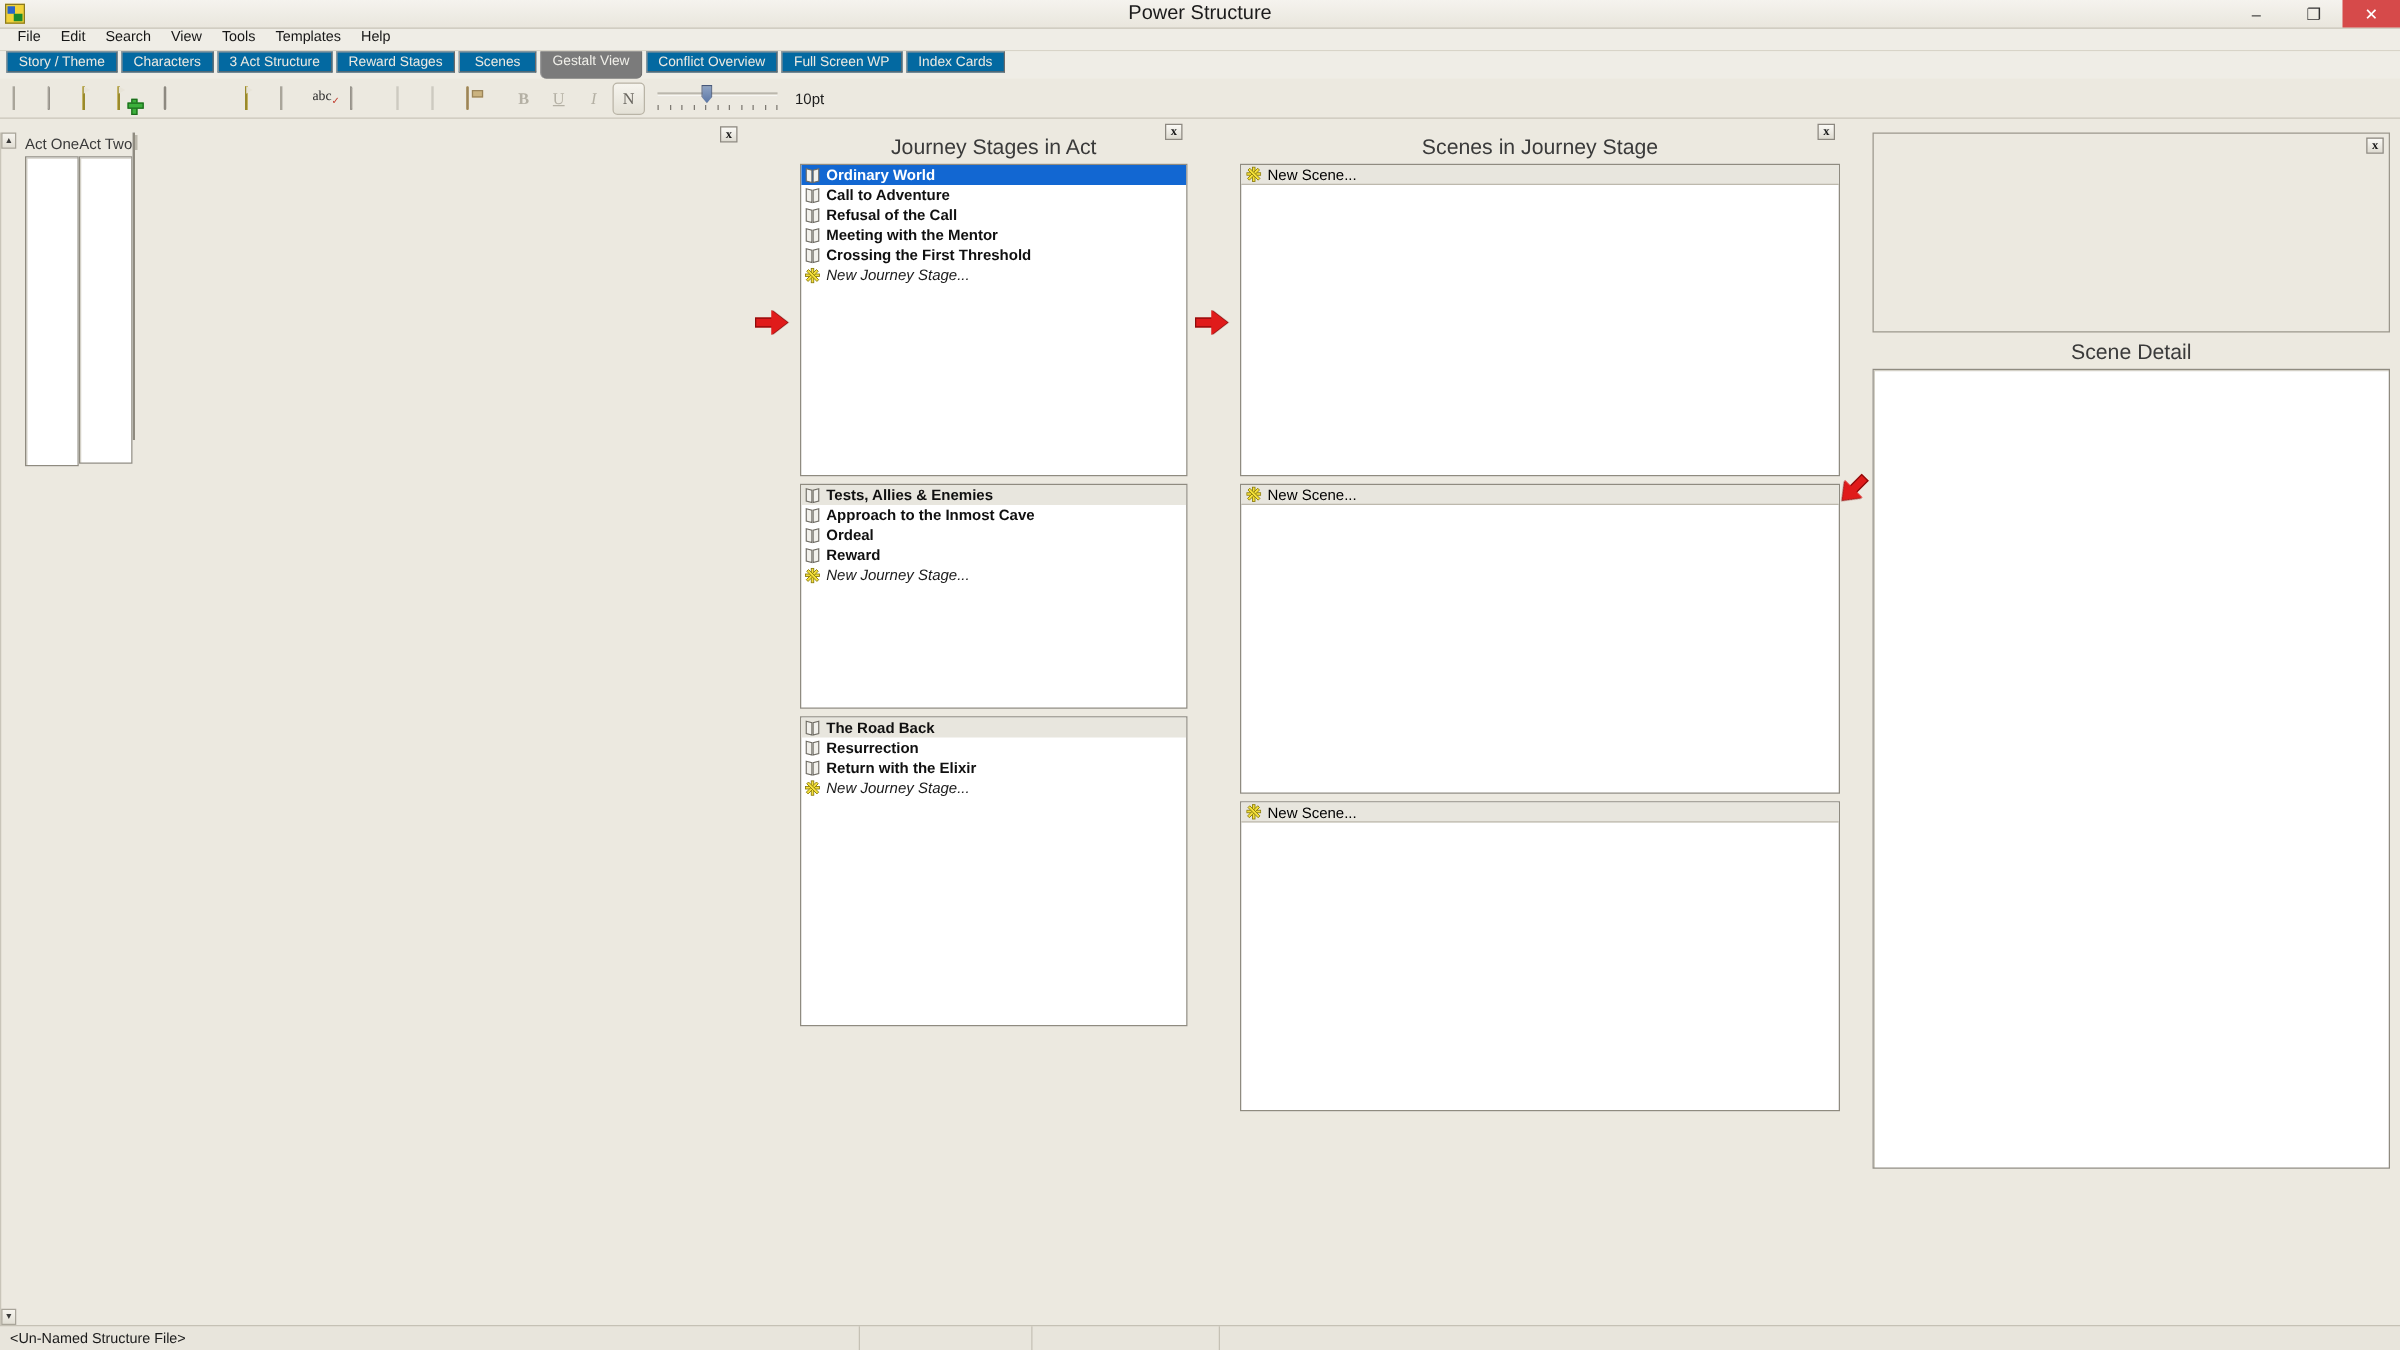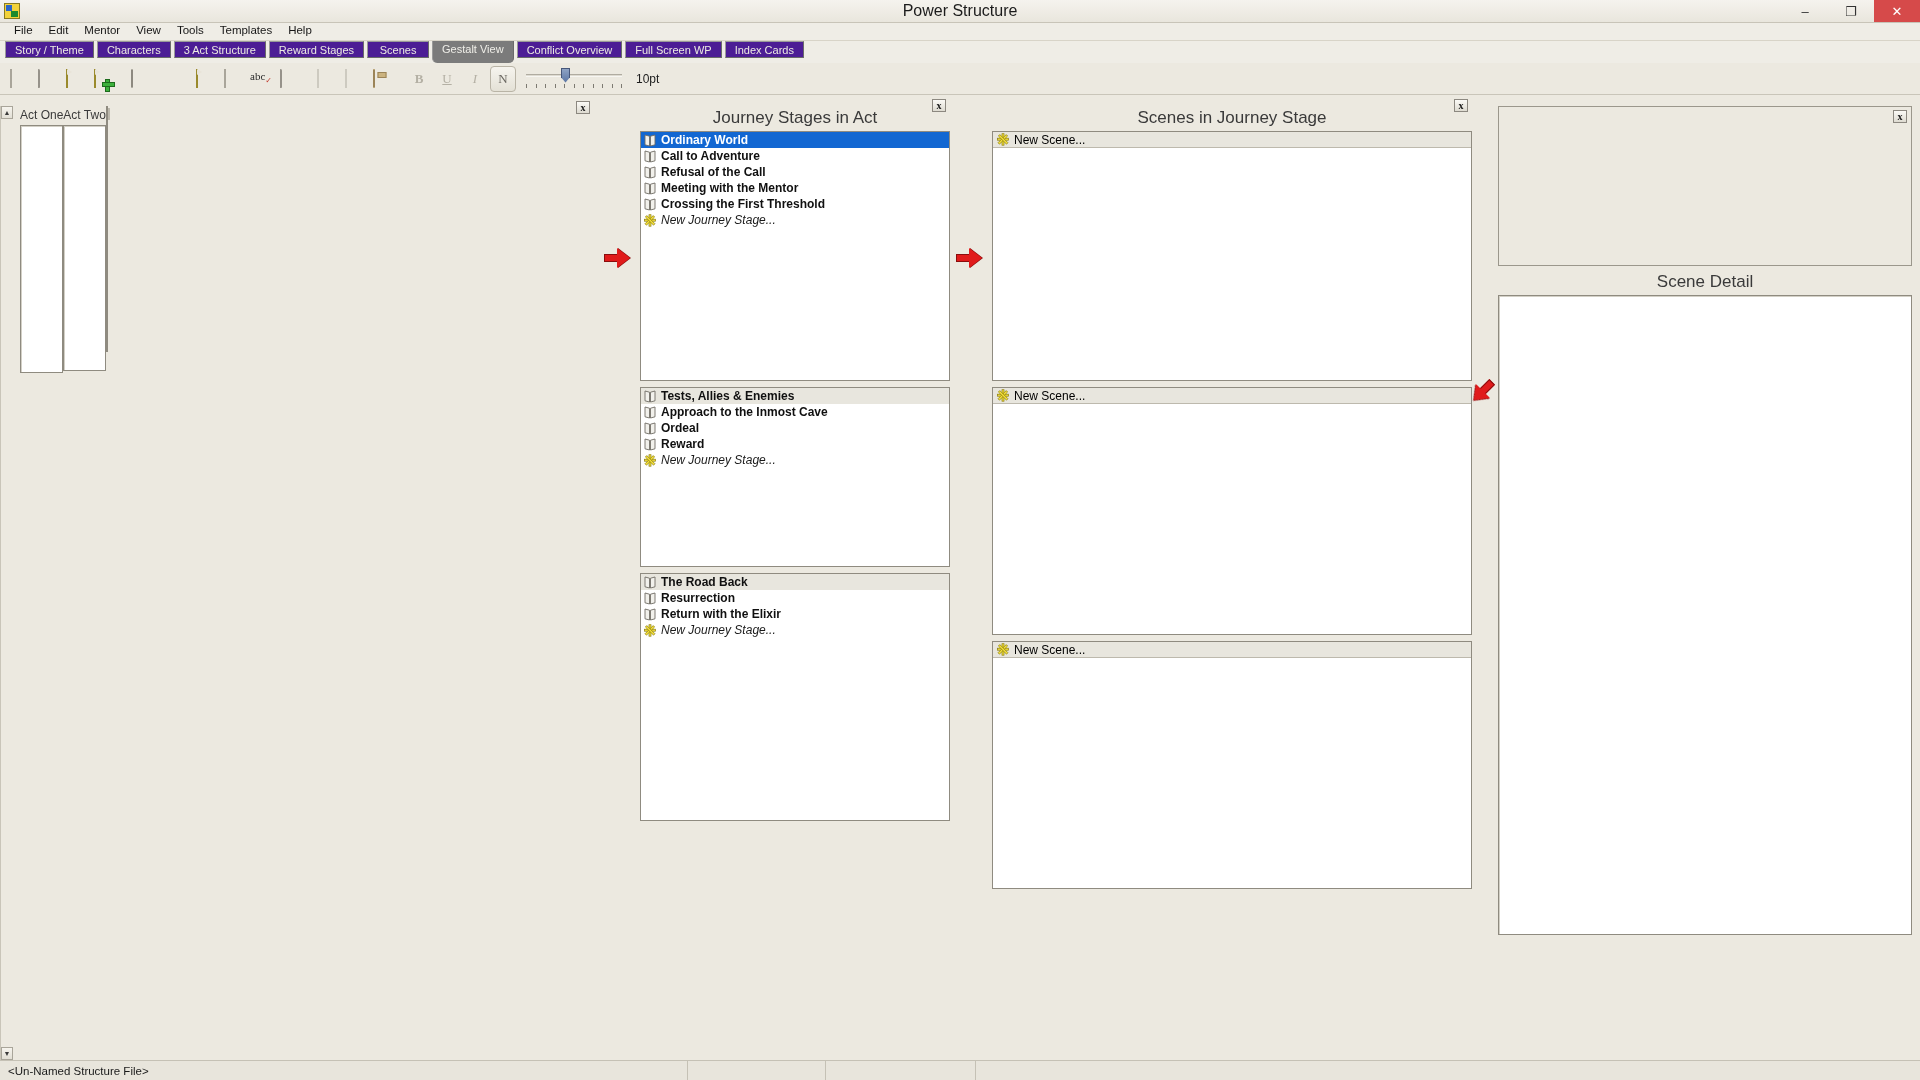--- a/index.html
+++ b/index.html
@@ -58,21 +58,21 @@
   }
 
   
   .tabwrap { position: relative; height: 22px; background: #efede6; }
   .tabbar {
     display: flex; align-items: flex-start;
     height: 18px; padding-left: 5px; gap: 3px;
   }
   .tab {
     height: 17px; min-width: 62px;
-    background: #4c1d95;
+    background: #0369a1;
     border: 1px solid #6a6a6a;
     border-top-color: #9a9a9a; border-left-color: #9a9a9a;
     color: #eceae2; font-size: 11px;
     display: flex; align-items: center; justify-content: center;
     padding: 0 9px; white-space: nowrap;
   }
   .tab.active {
     background: #7b7b7b;
     border-bottom: none;
     height: 22px; align-items: flex-start; padding-top: 2px;
@@ -327,21 +327,21 @@
     </div>
     <div class="win-btn close">
       <span class="wb-glyph">✕</span>
     </div>
   </div>
 </div>
 
 <div class="menubar" id="menubar">
     <div class="menu-item">File</div>
     <div class="menu-item">Edit</div>
-    <div class="menu-item">Mentor</div>
+    <div class="menu-item">Search</div>
     <div class="menu-item">View</div>
     <div class="menu-item">Tools</div>
     <div class="menu-item">Templates</div>
     <div class="menu-item">Help</div>
   </div>
 
 <div class="tabwrap">
   <div class="tabbar" id="tabbar">
       <div class="tab">
         <span>Story / Theme</span>

